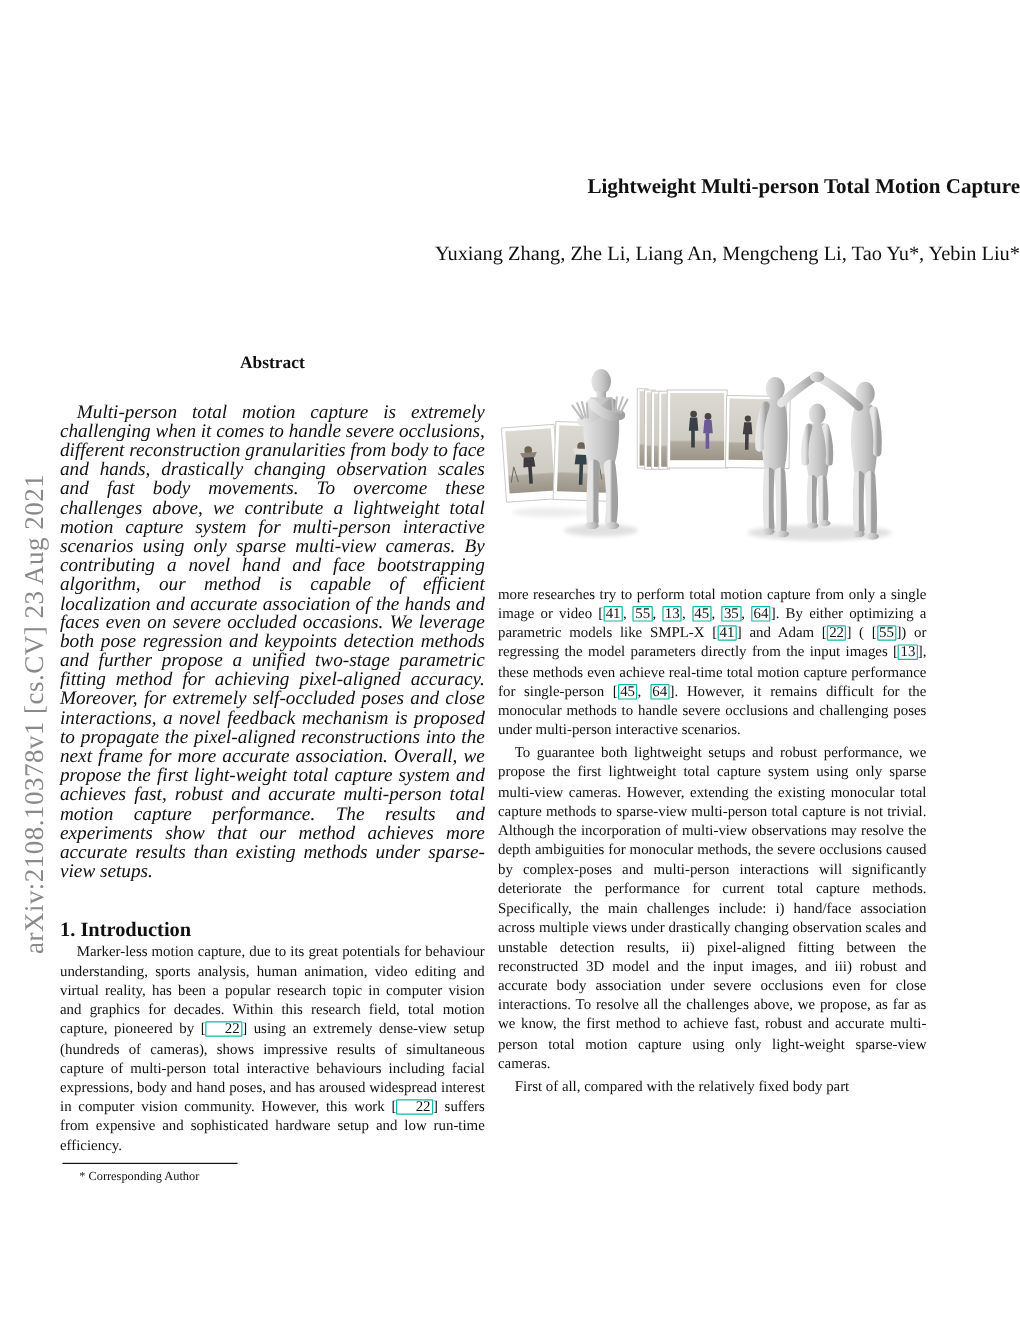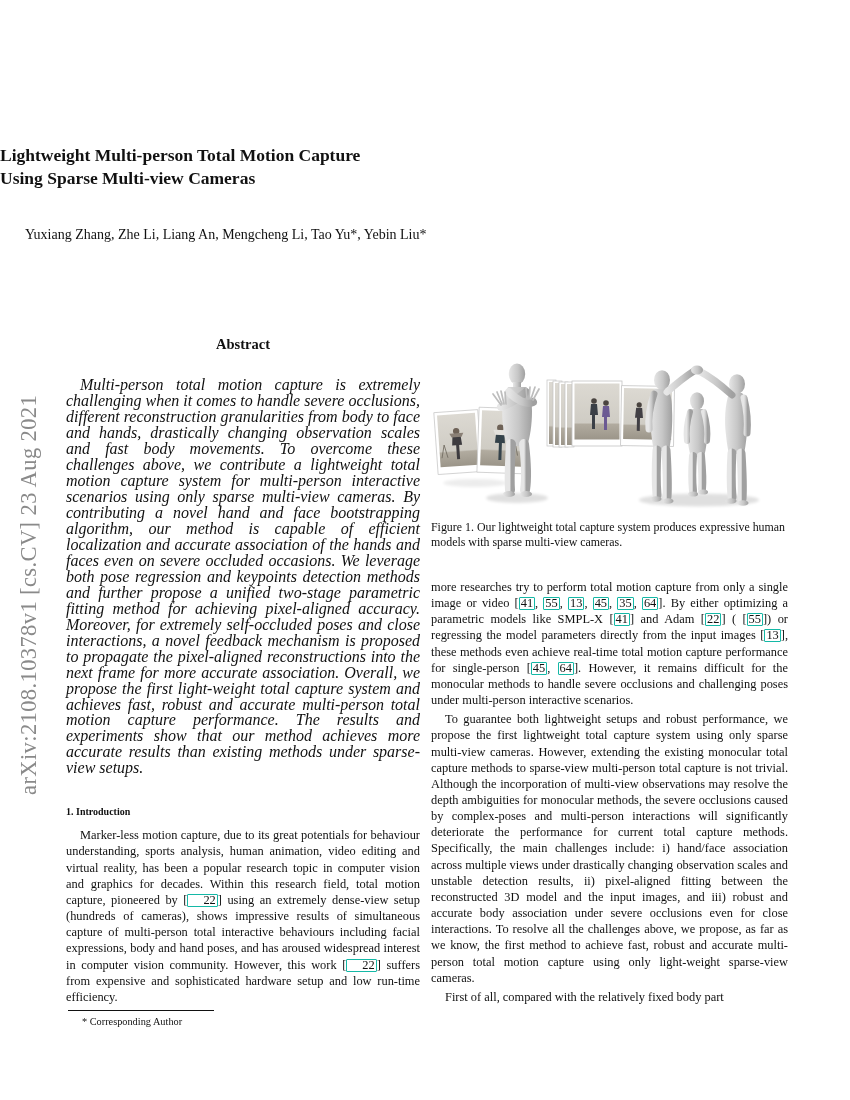--- a/index.html
+++ b/index.html
@@ -16,38 +16,38 @@
     position:absolute;
     left:16px;top:283px;height:512px;width:34px;
     writing-mode:vertical-rl;
     transform:rotate(180deg);
     font-size:22.5px;
     letter-spacing:.4px;
     color:#8a8a8a;
     white-space:nowrap;
   }
   
-  .header{position:absolute;left:0;right:0;top:144px;text-align:left;}
+  .header{position:absolute;left:0;right:0;top:144px;text-align:right;}
   .title{font-size:17.5px;font-weight:bold;line-height:23px;margin:0;}
-  .authors{margin-top:34px;font-size:14px;line-height:21px;padding-left:25px;}
+  .authors{margin-top:34px;font-size:17px;line-height:21px;padding-left:25px;}
   .affiliation{font-size:14.5px;line-height:21px;}
   
   .columns{
-    position:absolute;left:66px;top:293px;width:722px;height:712px;
-    display:flex;gap:11px;align-items:flex-end;
+    position:absolute;left:50px;top:293px;width:722px;height:712px;
+    display:flex;gap:11px;
   }
   .col{position:relative;}
   .col.left{width:354px;}
   .col.right{width:357px;}
   h2.abs-head{font-size:14.5px;font-weight:bold;text-align:center;margin:2px 0 24px 0;}
   p{margin:0;text-align:justify;font-size:16px;line-height:15.95px;}
   p.body{font-size:12.4px;line-height:16.15px;}
   p.indent{text-indent:14px;}
   .abstract-text{font-style:italic;font-weight:500;text-indent:14px;}
-  h3.sec-head{font-size:10px;font-weight:bold;margin:30px 0 10px 0;}
+  h3.sec-head{font-size:17px;font-weight:bold;margin:30px 0 0 0;}
   .para-gap{margin-top:3px;}
   
   .cite{
     display:inline-block;
     border:1px solid #14b8a6;
     padding:0 1px;
     line-height:11px;
     border-radius:1px;
     color:#111;
     cursor:pointer;
@@ -66,21 +66,21 @@
   .rc-text{margin-top:29px;}
 </style>
 </head>
 <body>
 
 <div class="page">
 
   <div class="arxiv-sidebar">arXiv:2108.10378v1  [cs.CV]  23 Aug 2021</div>
 
   <div class="header">
-    <h1 class="title"><span>Lightweight Multi-person Total Motion Capture</span><br><span>Using Sparse Multi-view Cameras</span></h1>
+    <h1 class="title"><span>Lightweight Multi-person Total Motion Capture</span><br></h1>
     <div class="authors">Yuxiang Zhang, Zhe Li, Liang An, Mengcheng Li, Tao Yu*, Yebin Liu*</div>
   </div>
 
   <div class="columns">
 
     <div class="col left">
       <h2 class="abs-head">Abstract</h2>
       <p class="abstract-text">Multi-person total motion capture is extremely challenging when it comes to handle severe occlusions, different reconstruction granularities from body to face and hands, drastically changing observation scales and fast body movements. To overcome these challenges above, we contribute a lightweight total motion capture system for multi-person interactive scenarios using only sparse multi-view cameras. By contributing a novel hand and face bootstrapping algorithm, our method is capable of efficient localization and accurate association of the hands and faces even on severe occluded occasions. We leverage both pose regression and keypoints detection methods and further propose a unified two-stage parametric fitting method for achieving pixel-aligned accuracy. Moreover, for extremely self-occluded poses and close interactions, a novel feedback mechanism is proposed to propagate the pixel-aligned reconstructions into the next frame for more accurate association. Overall, we propose the first light-weight total capture system and achieves fast, robust and accurate multi-person total motion capture performance. The results and experiments show that our method achieves more accurate results than existing methods under sparse-view setups.</p>
       <h3 class="sec-head">1. Introduction</h3>
       <p class="body indent">Marker-less motion capture, due to its great potentials for behaviour understanding, sports analysis, human animation, video editing and virtual reality, has been a popular research topic in computer vision and graphics for decades. Within this research field, total motion capture, pioneered by  [<span class="cite">22</span>] using an extremely dense-view setup (hundreds of cameras), shows impressive results of simultaneous capture of multi-person total interactive behaviours including facial expressions, body and hand poses, and has aroused widespread interest in computer vision community. However, this work [<span class="cite">22</span>] suffers from expensive and sophisticated hardware setup and low run-time efficiency.</p>
@@ -232,21 +232,20 @@
               </g>
               <g stroke="url(#gBody)" stroke-width="8" stroke-linecap="round" fill="none">
                 <path d="M262,107 C261,120 261,132 262,142"></path>
                 <path d="M270,107 C271,118 272,130 271,140"></path>
               </g>
               <ellipse cx="262" cy="145" rx="5" ry="2.6" fill="url(#gBody)"></ellipse>
               <ellipse cx="272" cy="143" rx="5" ry="2.6" fill="url(#gBody)"></ellipse>
             </g>
           </g>
         </svg>
-        <figcaption>Figure 1. Our lightweight total capture system produces expressive human models with sparse multi-view cameras.</figcaption>
       </figure>
 
       <p class="body rc-text">more researches try to perform total motion capture from only a single image or video [<span class="cite">41</span>, <span class="cite">55</span>, <span class="cite">13</span>, <span class="cite">45</span>, <span class="cite">35</span>, <span class="cite">64</span>]. By either optimizing a parametric models like SMPL-X [<span class="cite">41</span>] and Adam [<span class="cite">22</span>] ( [<span class="cite">55</span>]) or regressing the model parameters directly from the input images [<span class="cite">13</span>], these methods even achieve real-time total motion capture performance for single-person [<span class="cite">45</span>, <span class="cite">64</span>]. However, it remains difficult for the monocular methods to handle severe occlusions and challenging poses under multi-person interactive scenarios.</p>
       <p class="body indent para-gap">To guarantee both lightweight setups and robust performance, we propose the first lightweight total capture system using only sparse multi-view cameras. However, extending the existing monocular total capture methods to sparse-view multi-person total capture is not trivial. Although the incorporation of multi-view observations may resolve the depth ambiguities for monocular methods, the severe occlusions caused by complex-poses and multi-person interactions will significantly deteriorate the performance for current total capture methods. Specifically, the main challenges include: i) hand/face association across multiple views under drastically changing observation scales and unstable detection results, ii) pixel-aligned fitting between the reconstructed 3D model and the input images, and iii) robust and accurate body association under severe occlusions even for close interactions. To resolve all the challenges above, we propose, as far as we know, the first method to achieve fast, robust and accurate multi-person total motion capture using only light-weight sparse-view cameras.</p>
       <p class="body indent para-gap">First of all, compared with the relatively fixed body part</p>
     </div>
 
   </div>
 </div>
 

